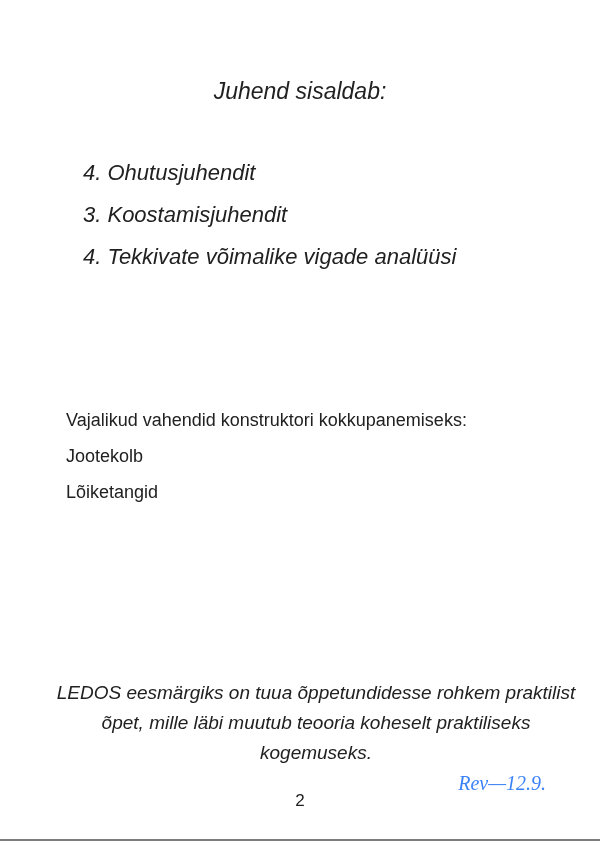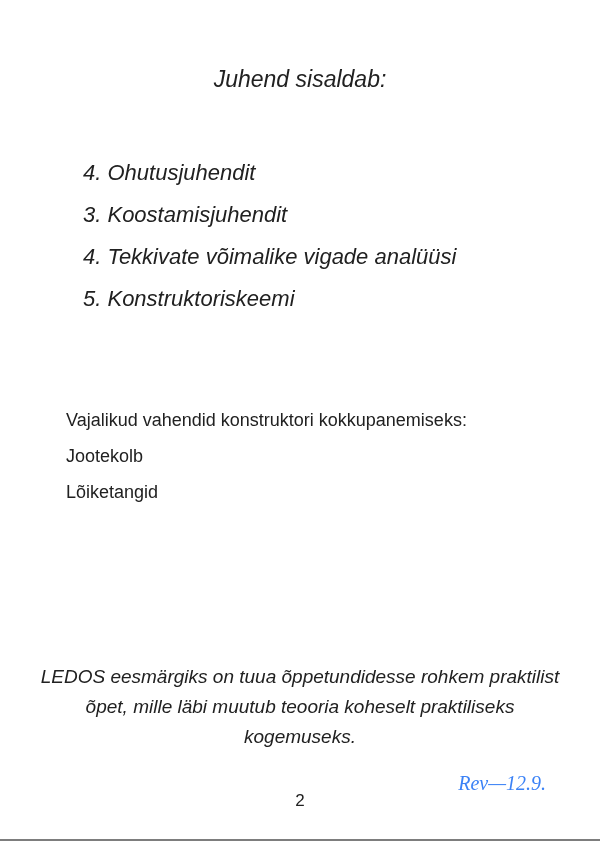--- a/index.html
+++ b/index.html
@@ -14,21 +14,21 @@
     background: #ffffff;
     overflow: hidden;
     font-family: "Liberation Sans", sans-serif;
     color: #212121;
   }
   .title {
     position: absolute;
     top: 66px;
     left: 0;
     right: 0;
-    margin: 0;
+    margin: 12px;
     text-align: center;
     font-size: 23px;
     font-style: italic;
     font-weight: 400;
     color: #212121;
   }
   .toc-list {
     position: absolute;
     top: 152px;
     left: 83px;
@@ -43,21 +43,21 @@
     left: 66px;
     font-size: 18px;
     line-height: 36px;
     color: #212121;
   }
   .closing {
     position: absolute;
     top: 662px;
     left: 30px;
     width: 540px;
-    margin: 0;
+    margin: 16px;
     text-align: center;
     font-size: 19px;
     font-style: italic;
     line-height: 30px;
     white-space: pre-line;
     color: #212121;
   }
   .page-number {
     position: absolute;
     top: 791px;
@@ -89,21 +89,20 @@
 <body>
 
 <div class="page">
 
   <h1 class="title">Juhend sisaldab:</h1>
 
   <div class="toc-list">
     <div>4. Ohutusjuhendit</div>
     <div>3. Koostamisjuhendit</div>
     <div>4. Tekkivate võimalike vigade analüüsi</div>
-    <div>5. Konstruktoriskeemi</div>
   </div>
 
   <div class="tools">
     <div>Vajalikud vahendid konstruktori kokkupanemiseks:</div>
     <div>Jootekolb</div>
     <div>Lõiketangid</div>
   </div>
 
   <p class="closing">LEDOS eesmärgiks on tuua õppetundidesse rohkem praktilist
 õpet, mille läbi muutub teooria koheselt praktiliseks

